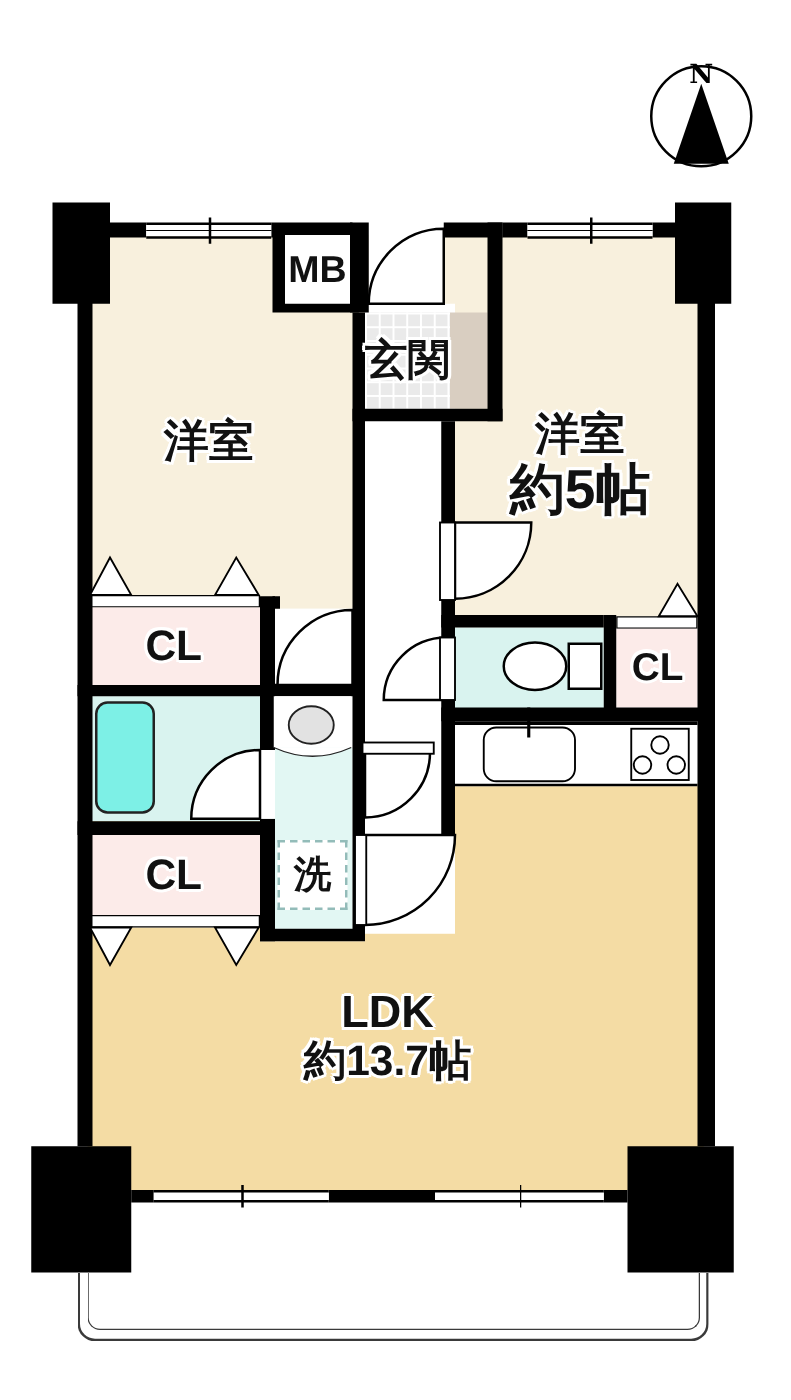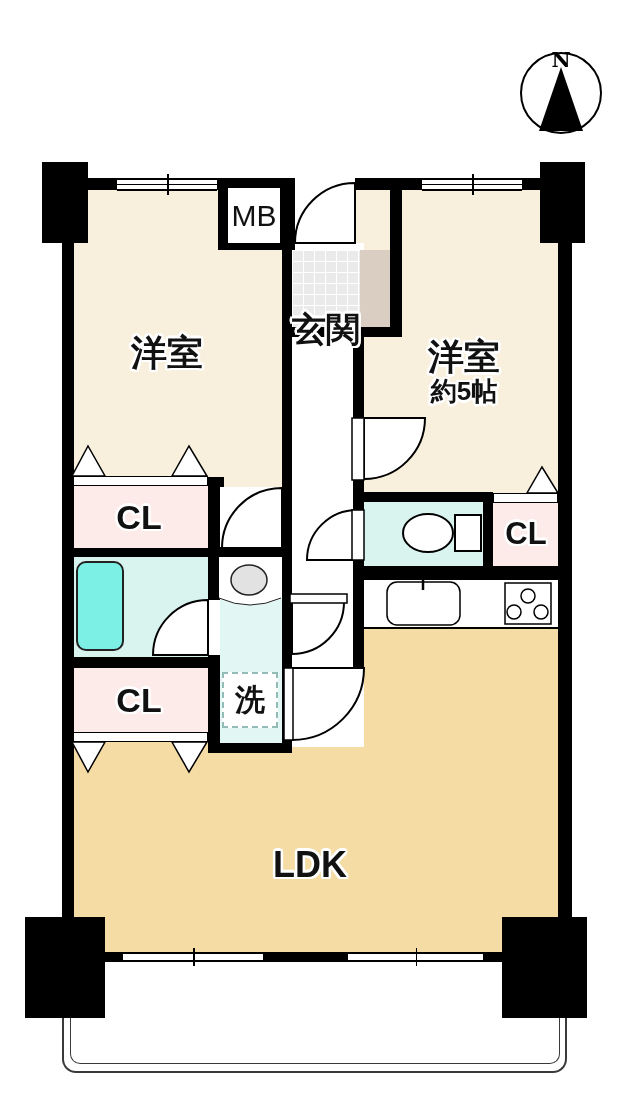--- a/index.html
+++ b/index.html
@@ -164,26 +164,27 @@
   <div class="pillar" style="left:502px;top:917px;width:85px;height:101px;"></div>
 
   <div class="balrail" style="left:62px;top:1018px;width:505px;height:55px;"></div>
   <div class="balrail inner" style="left:70px;top:1018px;width:490px;height:46px;"></div>
 
   <div class="lbl" style="left:167px;top:353px;font-size:36px;">
     <div>洋室</div>
   </div>
   <div class="lbl" style="left:464px;top:372px;font-size:36px;">
     <div>洋室</div>
-    <div style="font-size:26px;">約5帖</div>
+    <div style="font-size:44px;">約5帖</div>
   </div>
-  <div class="lbl" style="left:310px;top:829px;font-size:36px;margin-top:36px;">
+  <div class="lbl" style="left:310px;top:829px;font-size:36px;">
     <div>LDK</div>
+    <div style="font-size:34px;">約13.7帖</div>
   </div>
-  <div class="lbl" style="left:326px;top:288px;font-size:34px;margin-top:41px;">玄関</div>
-  <div class="lbl" style="left:254px;top:216px;font-size:30px;font-weight:400;">MB</div>
+  <div class="lbl" style="left:326px;top:288px;font-size:34px;">玄関</div>
+  <div class="lbl" style="left:254px;top:216px;font-size:30px;font-weight:700;">MB</div>
   <div class="lbl" style="left:139px;top:517px;font-size:34px;font-weight:600;">CL</div>
   <div class="lbl" style="left:139px;top:700px;font-size:34px;font-weight:600;">CL</div>
   <div class="lbl" style="left:526px;top:534px;font-size:31px;font-weight:600;">CL</div>
   <div class="lbl" style="left:250px;top:700px;font-size:30px;">洗</div>
   <div class="compass-n" style="left:561px;top:59px;font-size:21px;">N</div>
 
 </div>
 
 </body></html>

